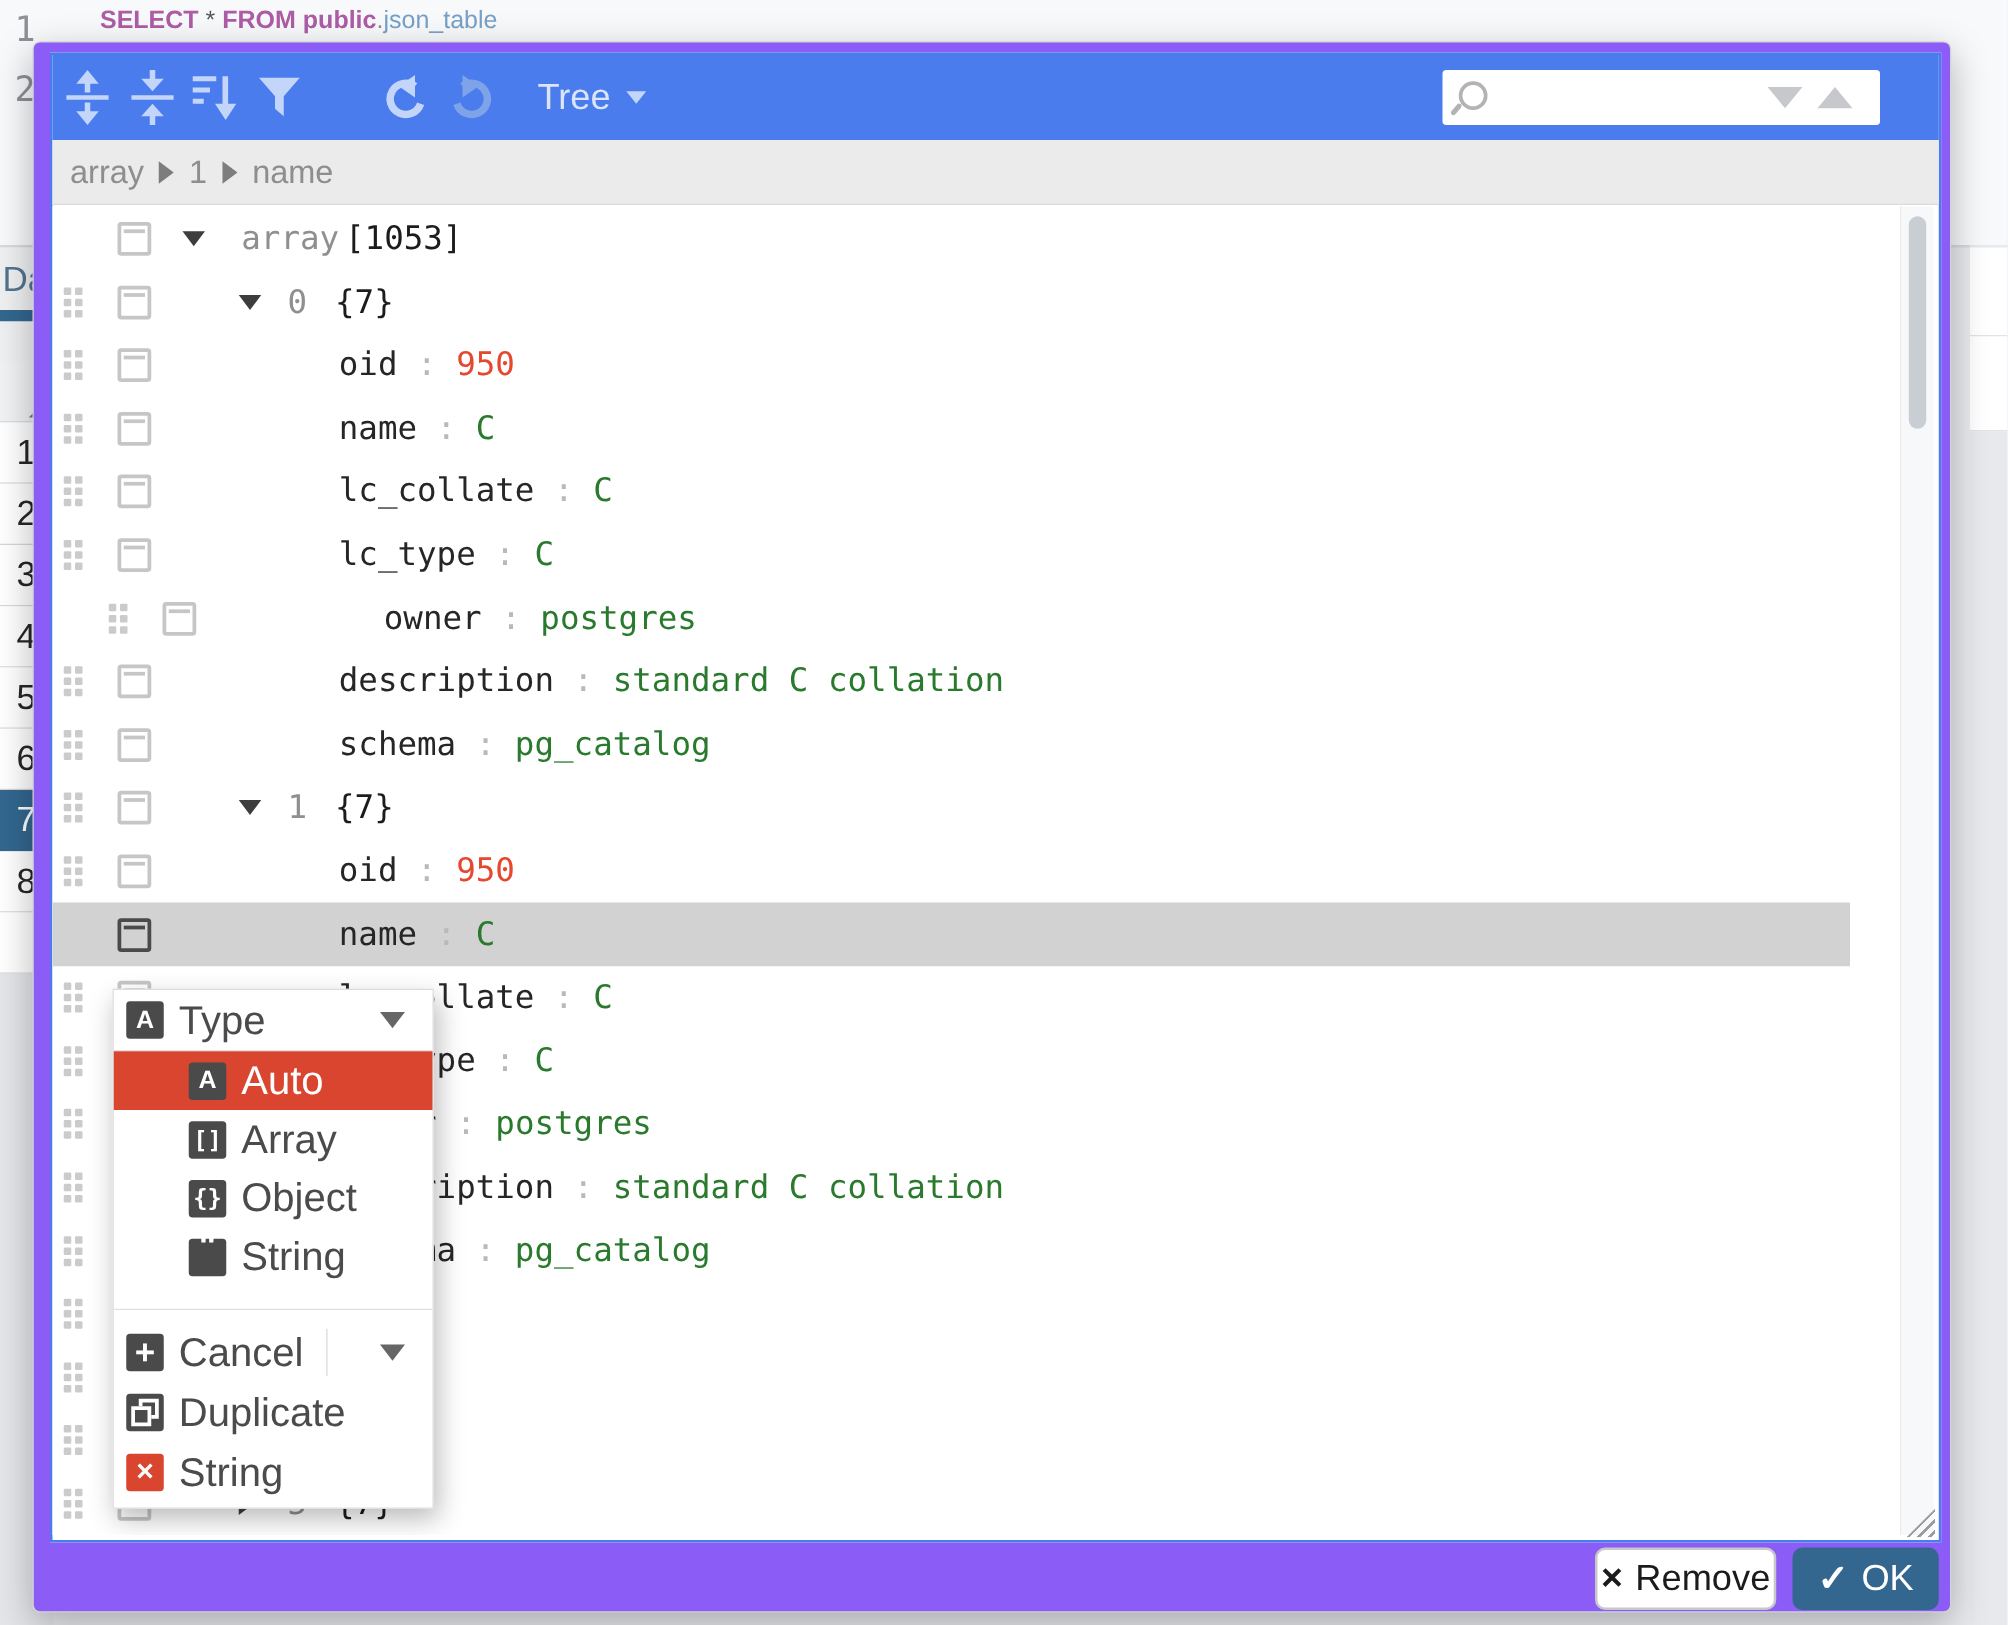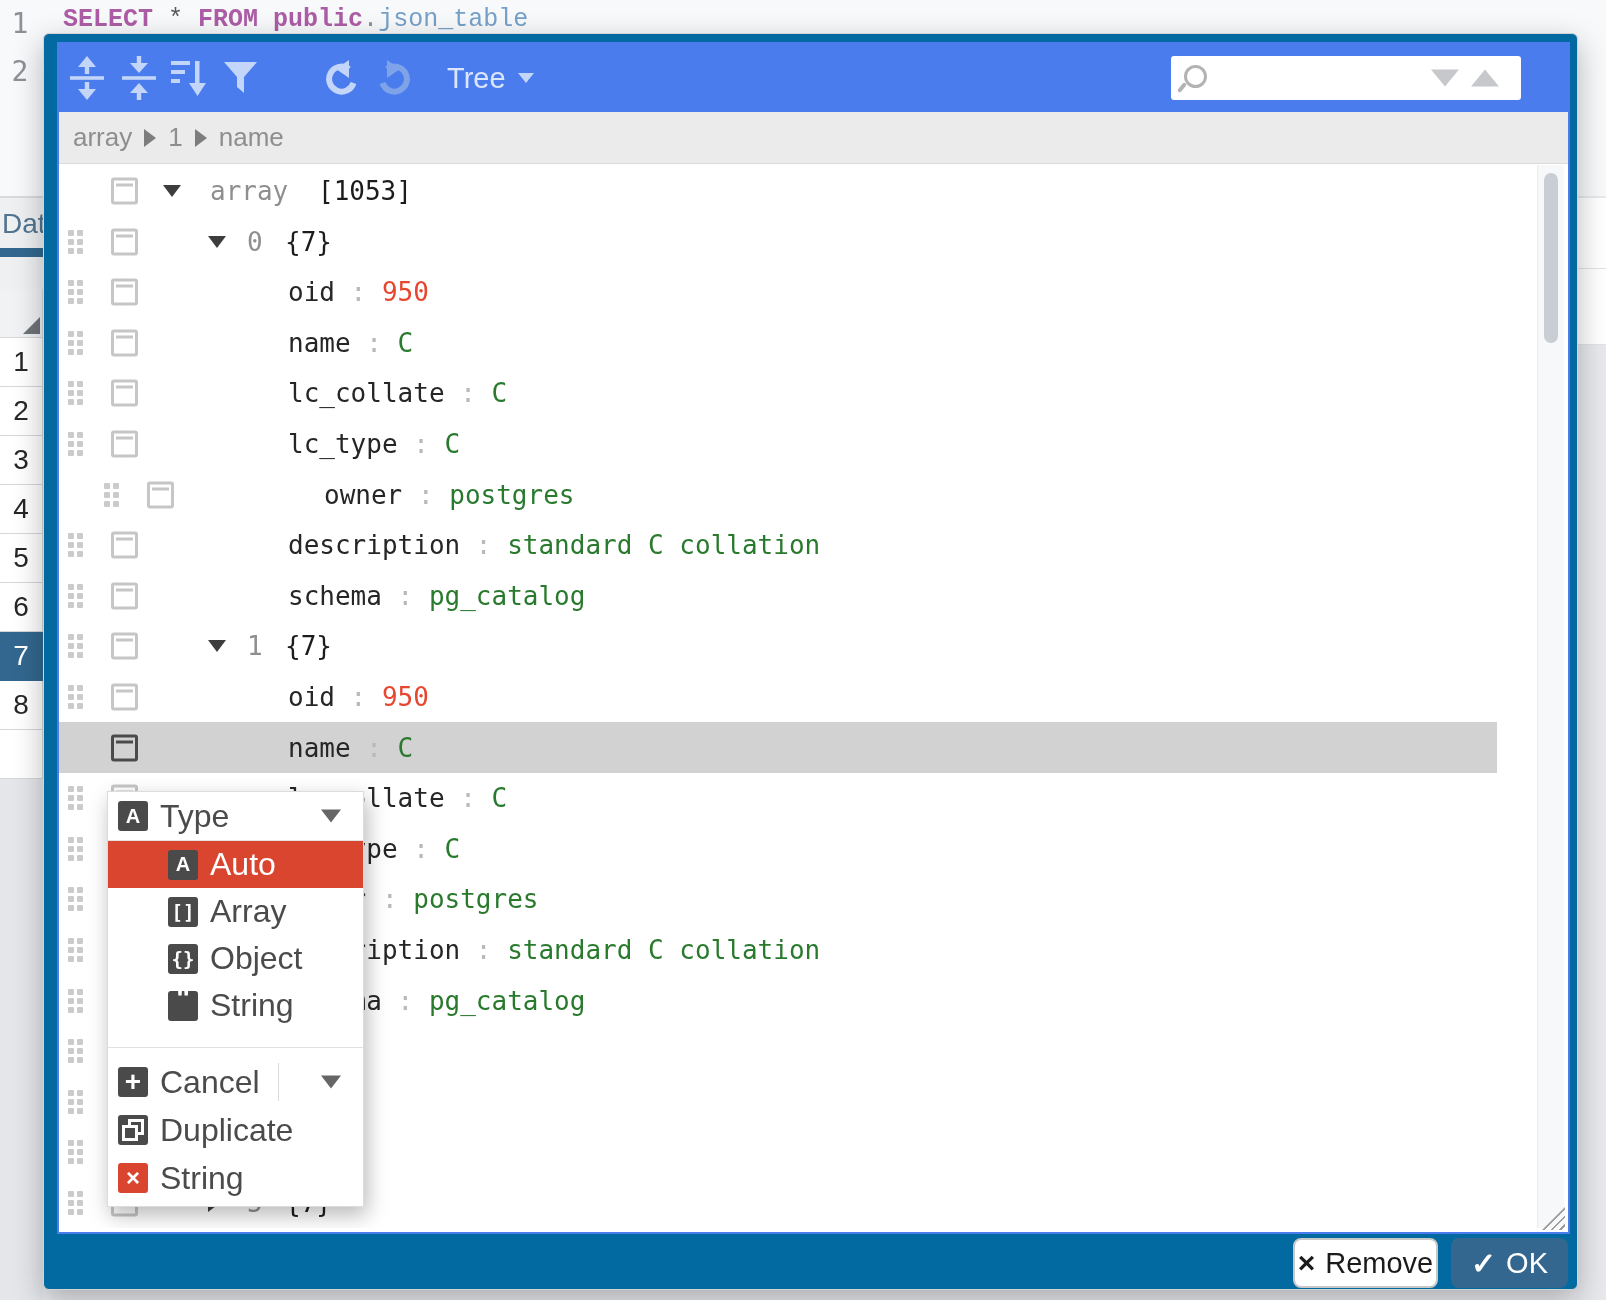--- a/index.html
+++ b/index.html
@@ -7,21 +7,21 @@
     width:1606px;height:1300px;position:relative;overflow:hidden;
     background:#e9ebef;
     font-family:"Liberation Sans",sans-serif;
     -webkit-font-smoothing:antialiased;
   }
 
   
   #sql-area{position:absolute;left:0;top:0;width:1606px;height:196px;background:#f8f9fb;}
   #sql-gutter{position:absolute;left:0;top:0;width:40px;}
   .gut-num{height:48px;line-height:48px;text-align:center;font-size:28px;color:#8d9095;font-family:"DejaVu Sans Mono",monospace;}
-  #sql-tokens{position:absolute;left:63px;top:5px;font-size:25px;white-space:pre;font-family:Liberation Mono, monospace;}
+  #sql-tokens{position:absolute;left:80px;top:5px;font-size:20px;white-space:pre;font-family:Liberation Sans, sans-serif;}
   .tok-keyword{color:#ad5ca6;font-weight:bold;}
   .tok-operator{color:#55585c;}
   .tok-plain{color:#55585c;}
   .tok-punct{color:#8a8f94;}
   .tok-identifier{color:#76a0c8;}
   #panel-divider{position:absolute;left:0;top:196px;width:1606px;height:2px;background:#d8dadd;}
 
   
   #left-panel{position:absolute;left:0;top:198px;width:43px;height:1102px;background:#eef0f2;overflow:hidden;}
   #tab-label{position:absolute;left:2px;top:10px;width:60px;font-size:28px;color:#52748f;white-space:nowrap;}
@@ -33,21 +33,21 @@
   .grow.sel{background:var(--primary-slate,#33678f);color:#fff;border-color:var(--primary-slate,#33678f);}
   #grid-bottom{position:absolute;left:0;top:581px;width:43px;height:521px;background:#e4e6ea;}
 
   
   #right-strip{position:absolute;left:1576px;top:0;width:30px;height:1300px;background:#e7e9ed;}
   #rs-top{position:absolute;left:0;top:0;width:30px;height:196px;background:#f8f9fb;}
   #rs-rows{position:absolute;left:0;top:198px;width:30px;height:147px;background:#fff;}
   .rs-line{position:absolute;left:0;width:30px;height:1px;background:#e2e3e6;}
 
   
-  #dialog{position:absolute;left:43px;top:33px;width:1533px;height:1255px;background:#0369a1;
+  #dialog{position:absolute;left:26px;top:33px;width:1533px;height:1255px;background:#8b5cf6;
           border:1px solid #d3d4d6;border-radius:6px;box-shadow:0 10px 30px rgba(0,0,0,.28);}
 
   
   #editor{position:absolute;left:13px;top:8px;width:1509px;height:1188px;border:2px solid var(--toolbar-blue,#4a7cee);background:#fff;}
   #menubar{position:absolute;left:0;top:0;width:100%;height:68px;background:var(--toolbar-blue,#4a7cee);}
   .tb-icon{position:absolute;top:50%;transform:translateY(-50%);display:block;}
   #tree-mode{position:absolute;left:388px;top:0;height:68px;display:flex;align-items:center;color:#dbe5fb;font-size:29px;}
   #tree-mode .tree-caret{width:0;height:0;border-left:8px solid transparent;border-right:8px solid transparent;border-top:10px solid #c3d5f9;margin-left:12px;}
   #search-box{position:absolute;right:47px;top:12px;width:350px;height:44px;background:#fff;border-radius:3px;}
   #search-input{position:absolute;left:44px;top:2px;width:220px;height:38px;border:none;outline:none;font-size:25px;color:#444;background:transparent;}
@@ -219,21 +219,21 @@
         <span class="crumb-sep"></span>
         <span class="crumb">name</span>
       </div>
 
     <div id="tree">
       <div id="tree-rows">
           <div class="trow" style="top: 0px;">
             <span class="mbtn"></span>
             <span class="caret-d" style="left: 104px;"></span>
             <span class="tspan tmeta" style="left: 151px;">array</span>
-            <span class="tspan tcount" style="left: 234px; margin-left: 25px;">[1053]</span>
+            <span class="tspan tcount" style="left: 234px;">[1053]</span>
           </div>
           <div class="trow" style="top: 51px;">
             <span class="dots">
               <i></i>
               <i></i>
               <i></i>
               <i></i>
               <i></i>
               <i></i>
             </span>

